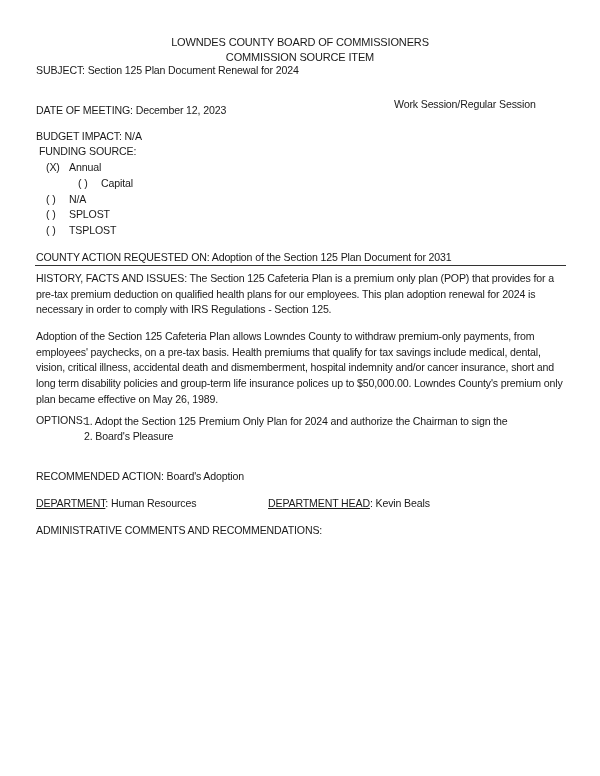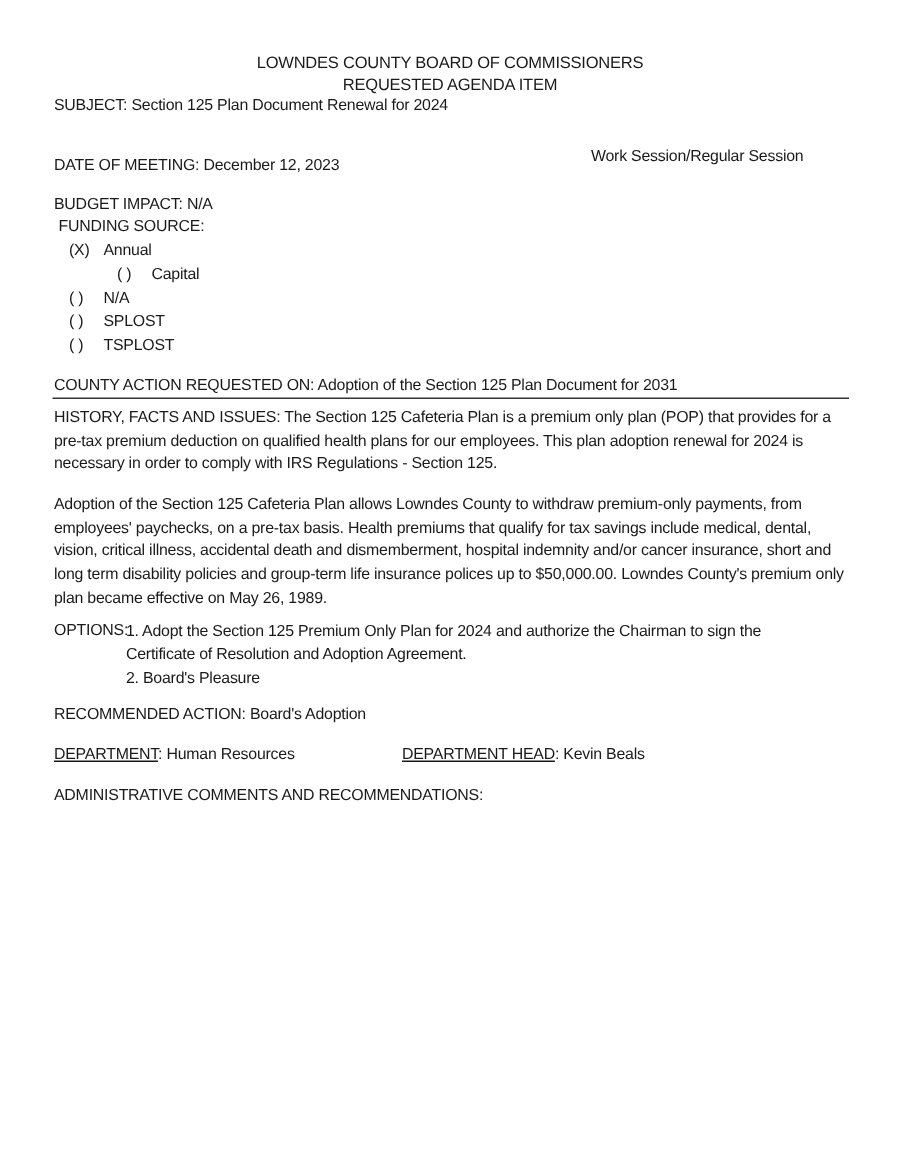--- a/index.html
+++ b/index.html
@@ -17,21 +17,21 @@
   .fund-row { position: absolute; left: 46px; }
   .fund-mark { display: inline-block; width: 23px; }
   .opt-list { position: absolute; left: 84px; line-height: 15.3px; }
 </style>
 </head>
 <body>
 
 <div>
 
   <div class="abs center title" style="top:36px;">LOWNDES COUNTY BOARD OF COMMISSIONERS</div>
-  <div class="abs center title" style="top:51px;">REQUESTED AGENDA ITEM</div>
+  <div class="abs center title" style="top:51px;">COMMISSION SOURCE ITEM</div>
 
   <div class="abs" style="left:36px; top:64px;">SUBJECT: Section 125 Plan Document Renewal for 2024</div>
   <div class="abs" style="left:36px; top:104px;">DATE OF MEETING: December 12, 2023</div>
   <div class="abs" style="left:394px; top:98px;">Work Session/Regular Session</div>
 
   <div class="abs" style="left:36px; top:130px;">BUDGET IMPACT: N/A</div>
   <div class="abs" style="left:39px; top:145px;">FUNDING SOURCE:</div>
 
   <div>
     <div class="fund-row abs" style="top:161px;">
@@ -54,21 +54,20 @@
   <div class="abs" style="left:36px; top:251px;">COUNTY ACTION REQUESTED ON: Adoption of the Section 125 Plan Document for 2031</div>
   <div class="rule"></div>
 
   <div class="para" style="top:271px;">HISTORY, FACTS AND ISSUES: The Section 125 Cafeteria Plan is a premium only plan (POP) that provides for a pre-tax premium deduction on qualified health plans for our employees. This plan adoption renewal for 2024 is necessary in order to comply with IRS Regulations - Section 125.</div>
 
   <div class="para" style="top:329px;">Adoption of the Section 125 Cafeteria Plan allows Lowndes County to withdraw premium-only payments, from employees' paychecks, on a pre-tax basis. Health premiums that qualify for tax savings include medical, dental, vision, critical illness, accidental death and dismemberment, hospital indemnity and/or cancer insurance, short and long term disability policies and group-term life insurance polices up to $50,000.00. Lowndes County's premium only plan became effective on May 26, 1989.</div>
 
   <div class="abs" style="left:36px; top:414px;">OPTIONS:</div>
   <div class="opt-list" style="top:414px;">
     <div>1. Adopt the Section 125 Premium Only Plan for 2024 and authorize the Chairman to sign the</div>
-    <div style="padding-left:0px;">Certificate of Resolution and Adoption Agreement.</div>
     <div>2. Board's Pleasure</div>
   </div>
 
   <div class="abs" style="left:36px; top:470px;">RECOMMENDED ACTION: Board's Adoption</div>
 
   <div class="abs" style="left:36px; top:497px;text-align:center;">
     <span class="u">DEPARTMENT</span><span>: Human Resources</span>
   </div>
   <div class="abs" style="left:268px; top:497px;">
     <span class="u">DEPARTMENT HEAD</span><span>: Kevin Beals</span>

